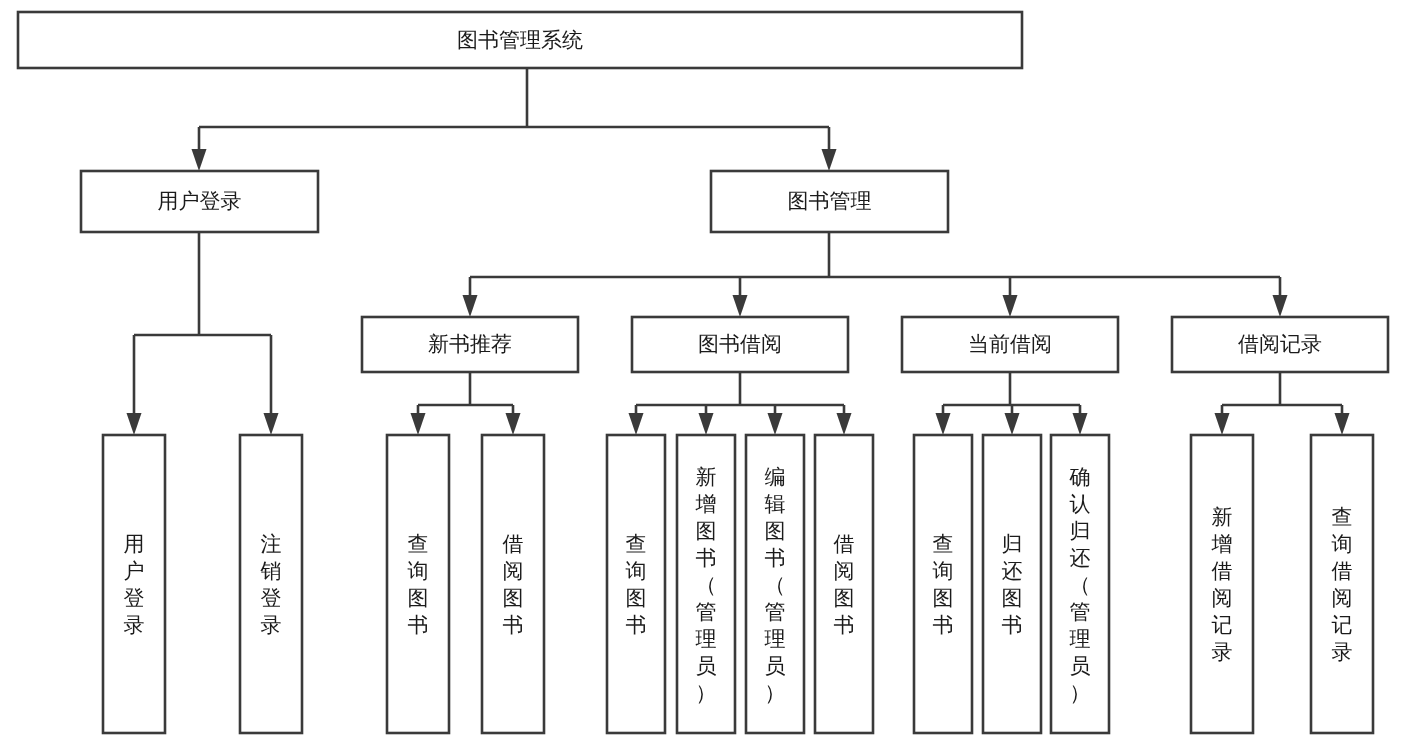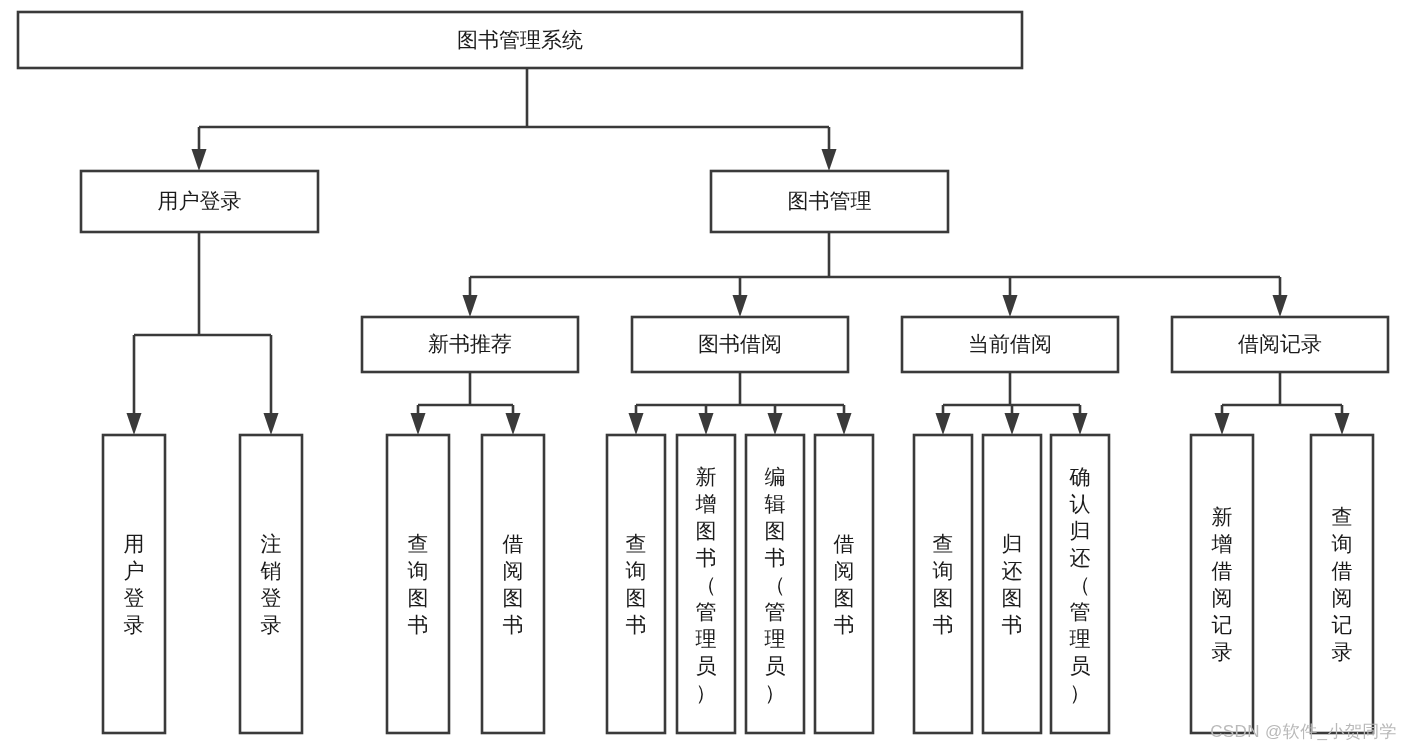--- a/index.html
+++ b/index.html
@@ -201,14 +201,13 @@
       <g>
         <rect x="1191" y="435" width="62" height="298" class="node-box"></rect>
         <text x="1222" y="524.06" class="node-label-v"><tspan x="1222" dy="0">新</tspan><tspan x="1222" dy="27">增</tspan><tspan x="1222" dy="27">借</tspan><tspan x="1222" dy="27">阅</tspan><tspan x="1222" dy="27">记</tspan><tspan x="1222" dy="27">录</tspan></text>
       </g>
       <g>
         <rect x="1311" y="435" width="62" height="298" class="node-box"></rect>
         <text x="1342" y="524.06" class="node-label-v"><tspan x="1342" dy="0">查</tspan><tspan x="1342" dy="27">询</tspan><tspan x="1342" dy="27">借</tspan><tspan x="1342" dy="27">阅</tspan><tspan x="1342" dy="27">记</tspan><tspan x="1342" dy="27">录</tspan></text>
       </g>
     </svg>
 
-  <div class="watermark">CSDN @软件_小贺同学</div>
 </div>
 
 </body></html>

